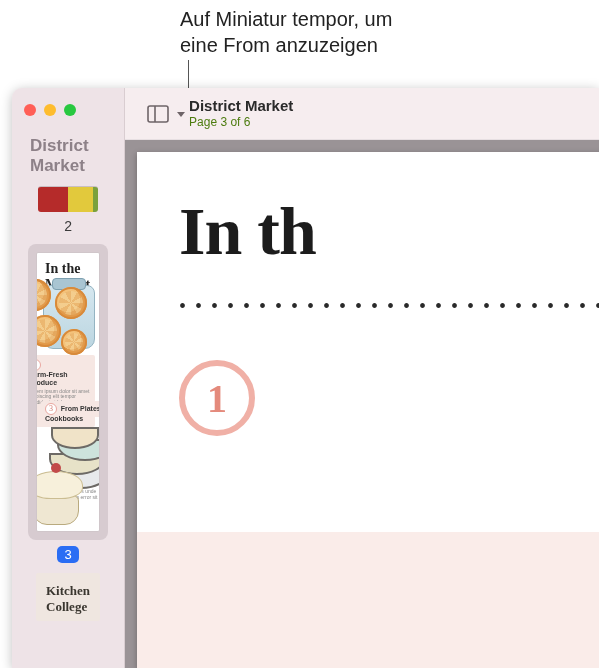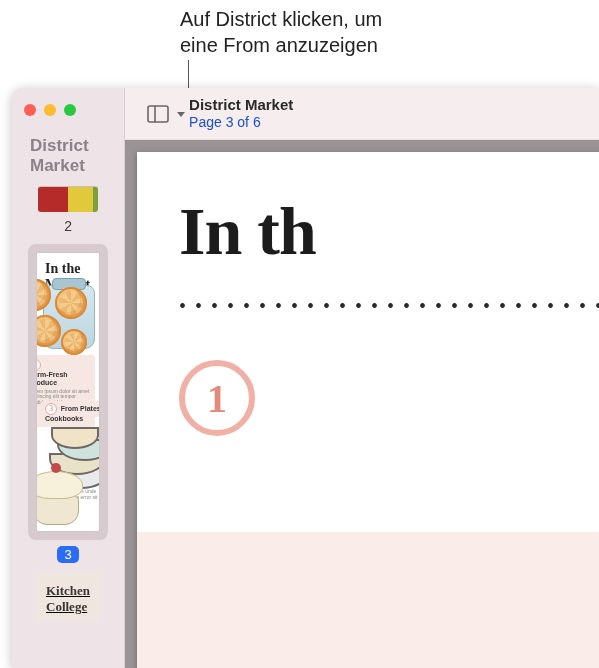--- a/index.html
+++ b/index.html
@@ -183,21 +183,20 @@
     font-weight: 500;
   }
 
   
   .thumb4 {
     margin: 10px 8px 0;
     background: #efe6e0;
     height: 48px;
     border-radius: 2px;
     padding: 10px 10px;
-    text-decoration: underline;
   }
   .thumb4 .ptitle {
     font-family: Georgia, serif;
     font-weight: 700;
     font-size: 13px;
     color: #3a362f;
   }
 
   
   .main {
@@ -222,21 +221,21 @@
     border-radius: 5px;
     display: flex; align-items: center; justify-content: center;
     color: #6e6468;
     cursor: pointer;
     position: relative;
   }
   .view-btn svg { stroke: #6e6468; }
   .chev { width:0;height:0;border-left:4px solid transparent;border-right:4px solid transparent;border-top:5px solid #6e6468; position:absolute; right:-8px; top:12px;}
   .doc-meta { display:flex; flex-direction:column; line-height:1.2;}
   .doc-title { font-weight:600; font-size:15px; color:#2a2a2a;}
-  .doc-sub { font-size:14px; color:#1d4ed8;}
+  .doc-sub { font-size:12px; color:#4d7c0f;}
 
   .canvas {
     flex: 1;
     background: #9a9396;
     padding: 12px 0 0 12px;
     overflow: hidden;
   }
   .page {
     background: #fff;
     height: 100%;
@@ -285,21 +284,21 @@
     left: 130px;
     top: 500px;
     width: 260px;
     height: 200px;
   }
 </style>
 </head>
 <body>
 
 <div class="callout">
-  <div>Auf District klicken, um</div>
+  <div>Auf Miniatur tempor, um</div>
   <div>eine From anzuzeigen</div>
 </div>
 <div class="callout-line"></div>
 
 <div class="window">
 
   <div class="sidebar">
     <div class="titlebar">
       <div class="traffic">
         <span class="dot-close"></span>

